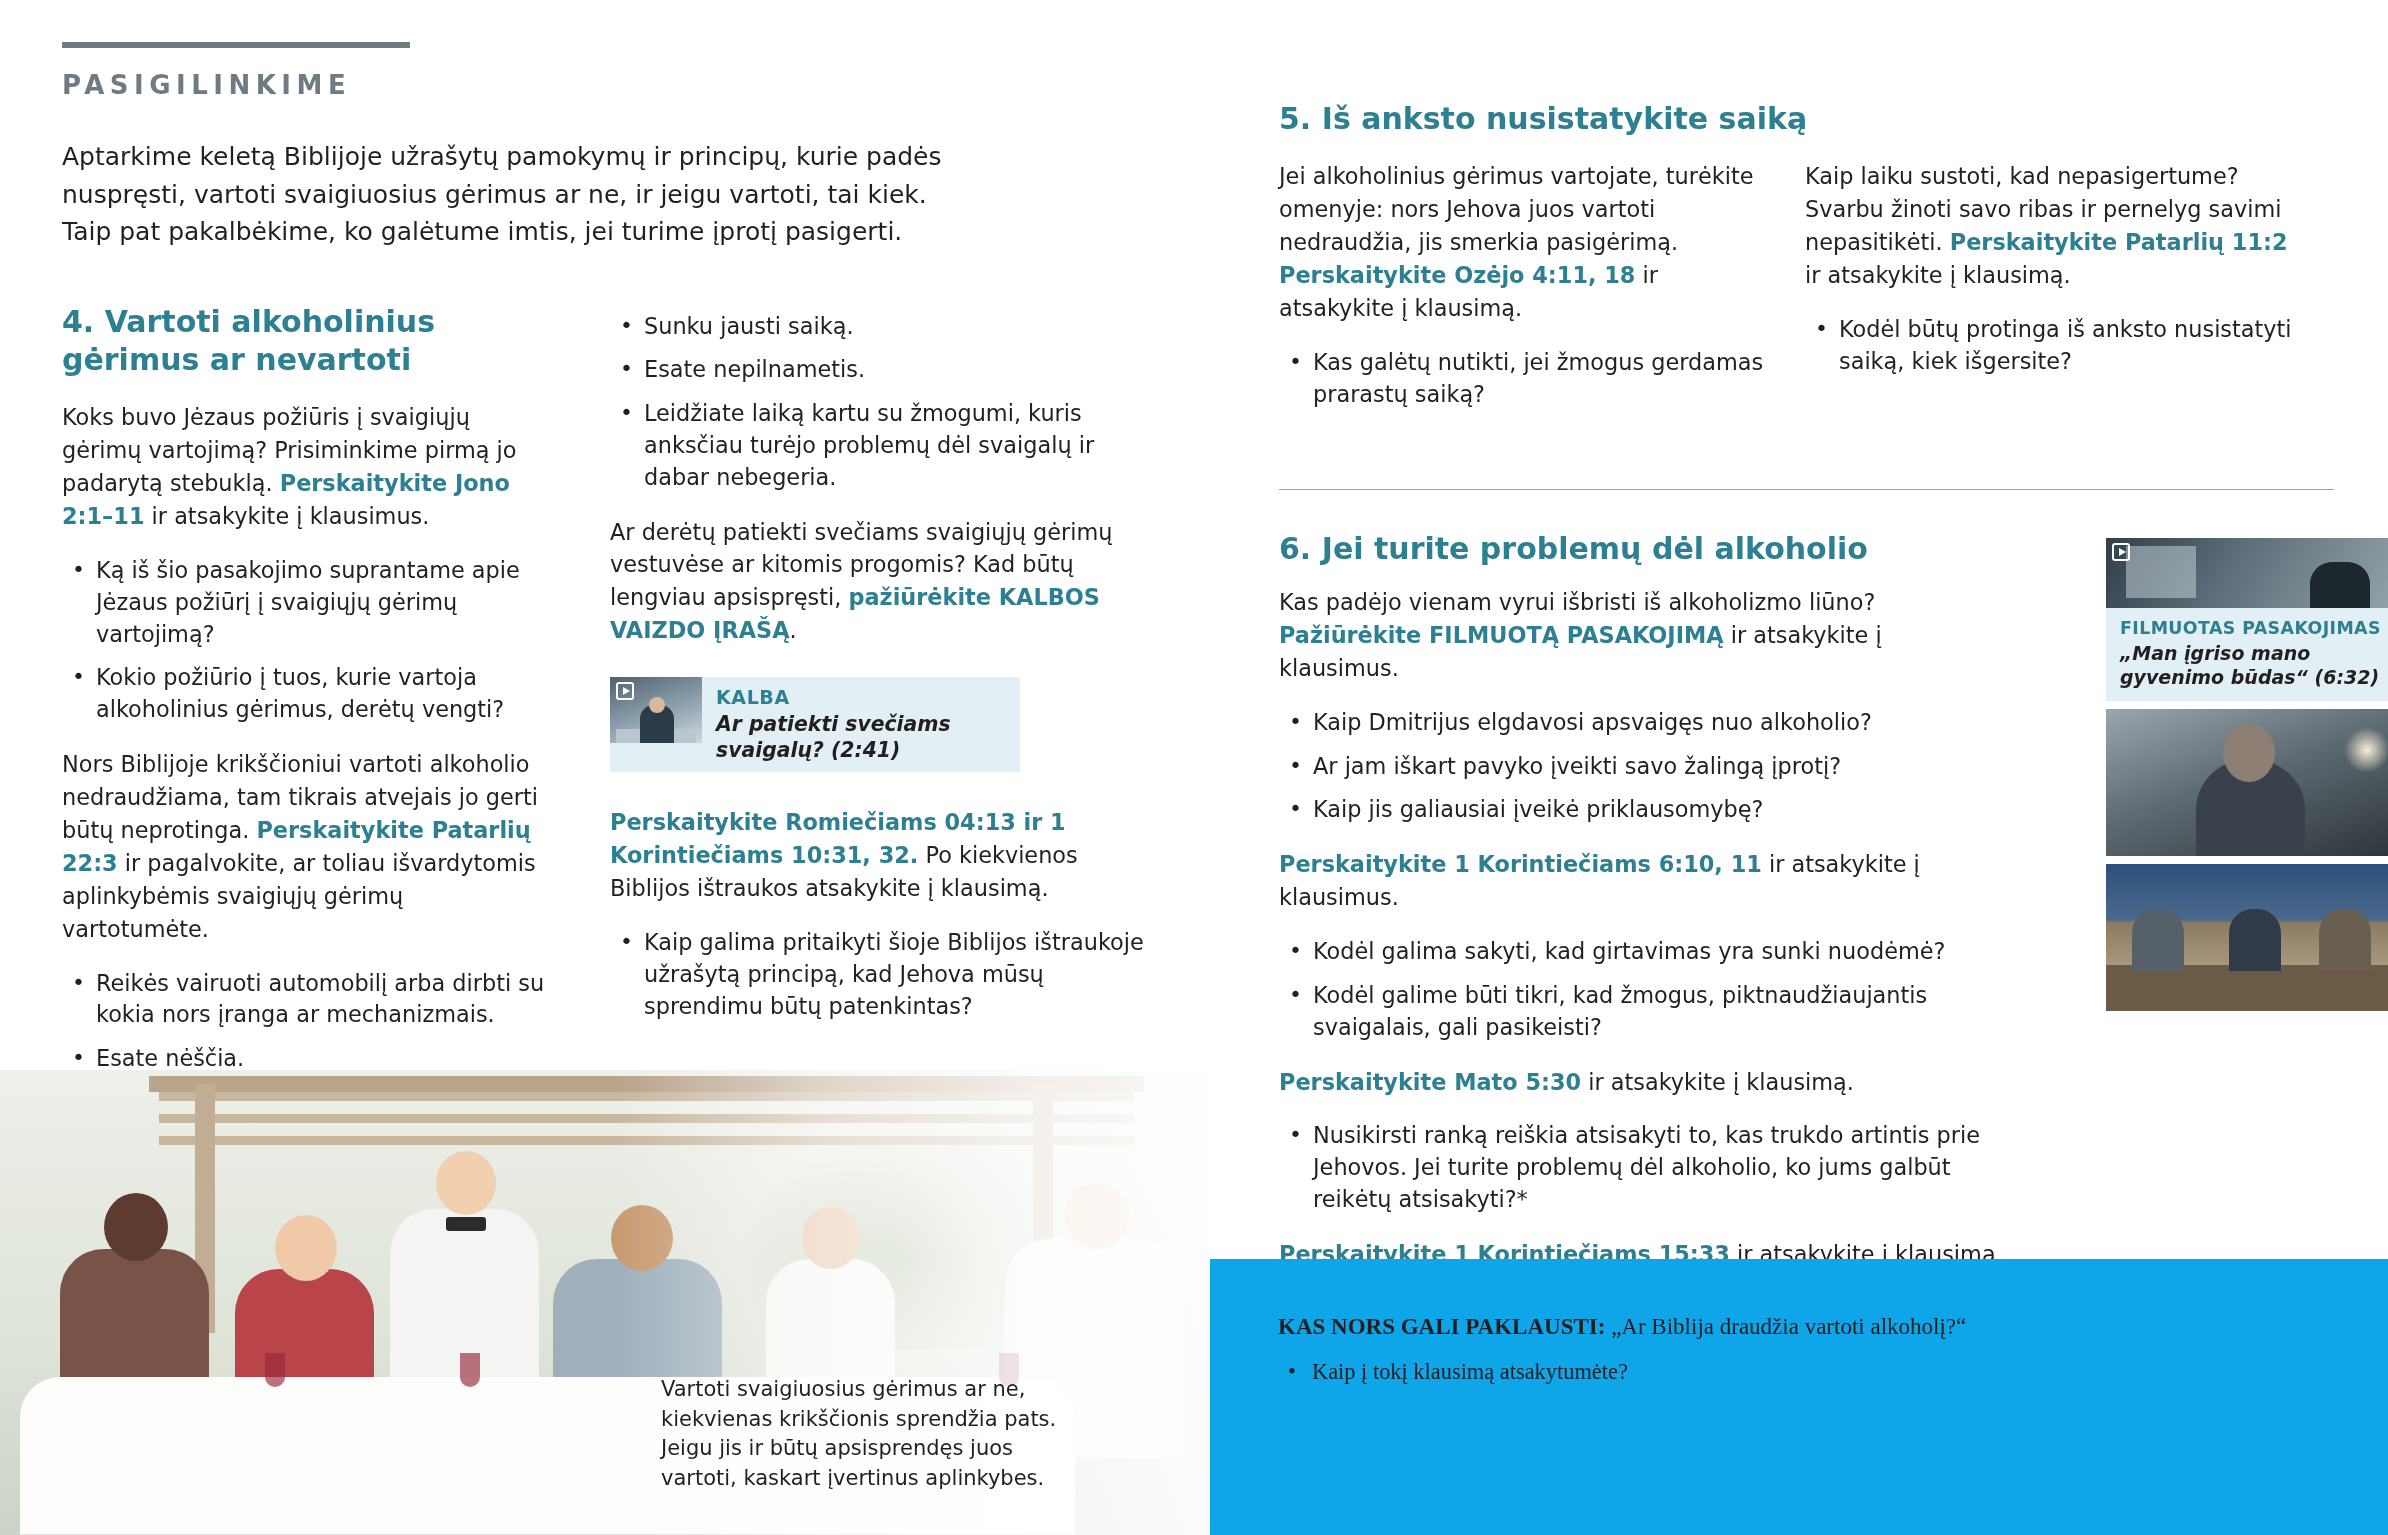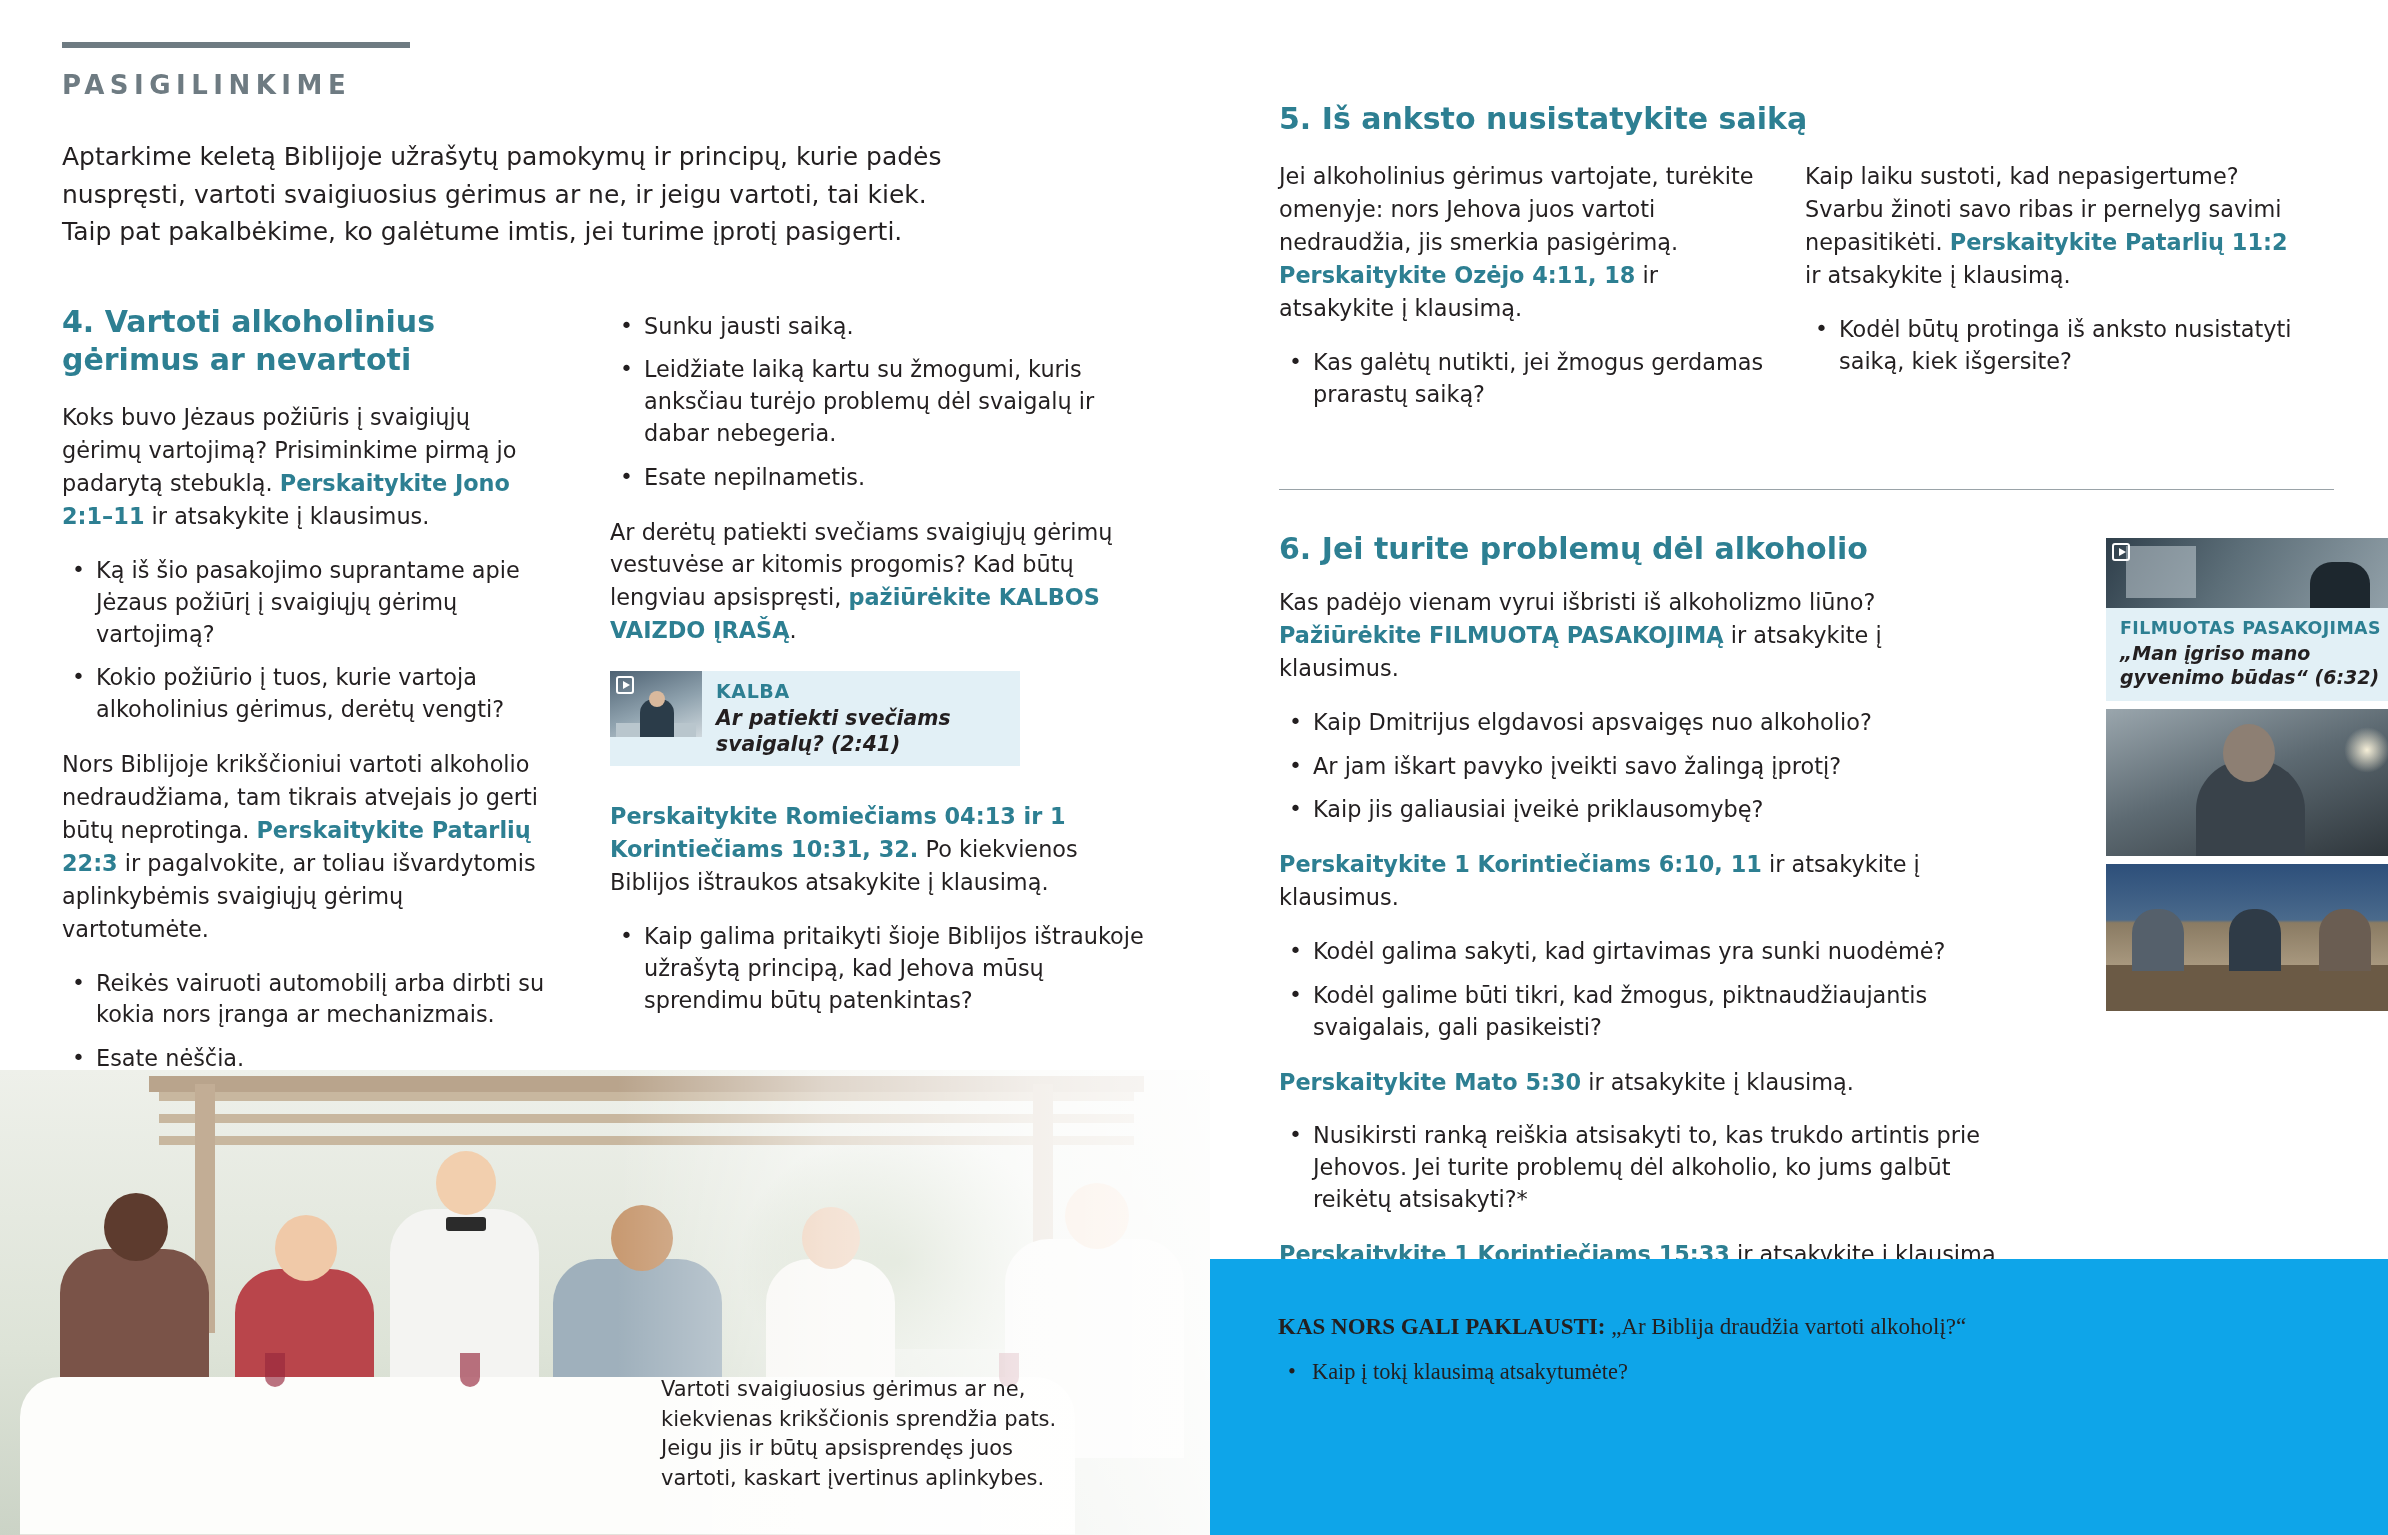--- a/index.html
+++ b/index.html
@@ -94,21 +94,21 @@
   }
   .col-a { width: 488px; }
   .col-b { width: 537px; padding-top: 8px; }
 
   
   .media-box {
     background: #e2f0f6;
     display: flex;
     align-items: stretch;
     padding: 0;
-    margin: 24px 0 34px 0;
+    margin: 30px 0 34px 0;
     width: 410px;
   }
   .media-thumb {
     width: 92px; height: 66px;
     flex: none;
     background: linear-gradient(160deg,#4e6273 0%, #8fa2ae 55%, #cfd8dd 100%);
     position: relative;
     overflow: hidden;
   }
   .media-thumb .speaker {
@@ -393,22 +393,22 @@
         <ul class="bullets">
           <li>Reikės vairuoti automobilį arba dirbti su kokia nors įranga ar mechanizmais.</li>
           <li>Esate nėščia.</li>
           <li>Atsisakyti svaigalų jums rekomendavo gydytojas.</li>
         </ul>
       </div>
 
       <div class="col-b">
         <ul class="bullets">
           <li>Sunku jausti saiką.</li>
+          <li>Esate nepilnametis.</li>
           <li>Leidžiate laiką kartu su žmogumi, kuris anksčiau turėjo problemų dėl svaigalų ir dabar nebegeria.</li>
-          <li>Esate nepilnametis.</li>
         </ul>
 
         <p class="body">
           <span>Ar derėtų patiekti svečiams svaigiųjų gėrimų vestuvėse ar kitomis progomis? Kad būtų lengviau apsispręsti, </span><span class="ref">pažiūrėkite KALBOS VAIZDO ĮRAŠĄ</span><span>.</span>
         </p>
 
         <div class="media-box">
           <div class="media-thumb">
             <div class="podium"></div>
             <div class="speaker"></div>

